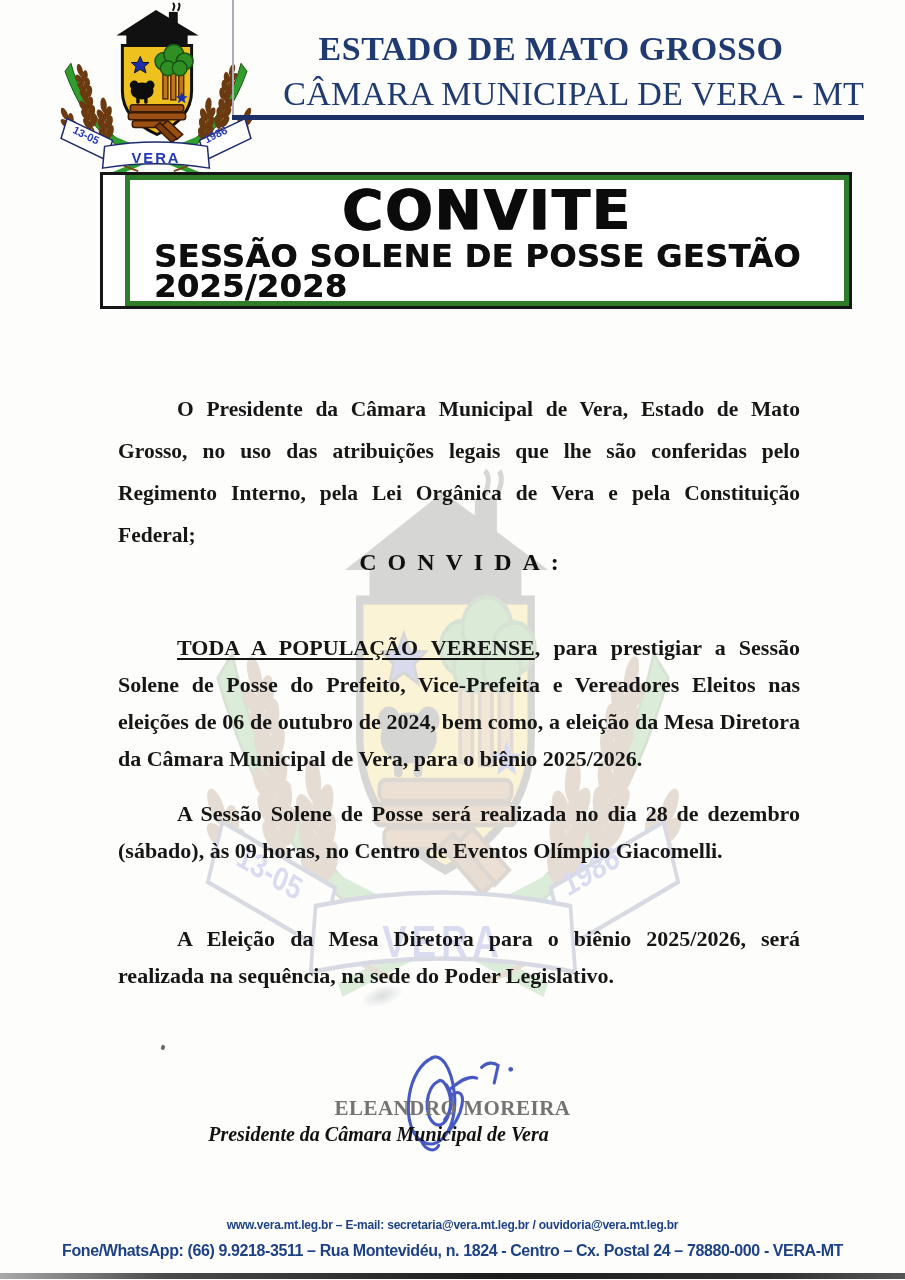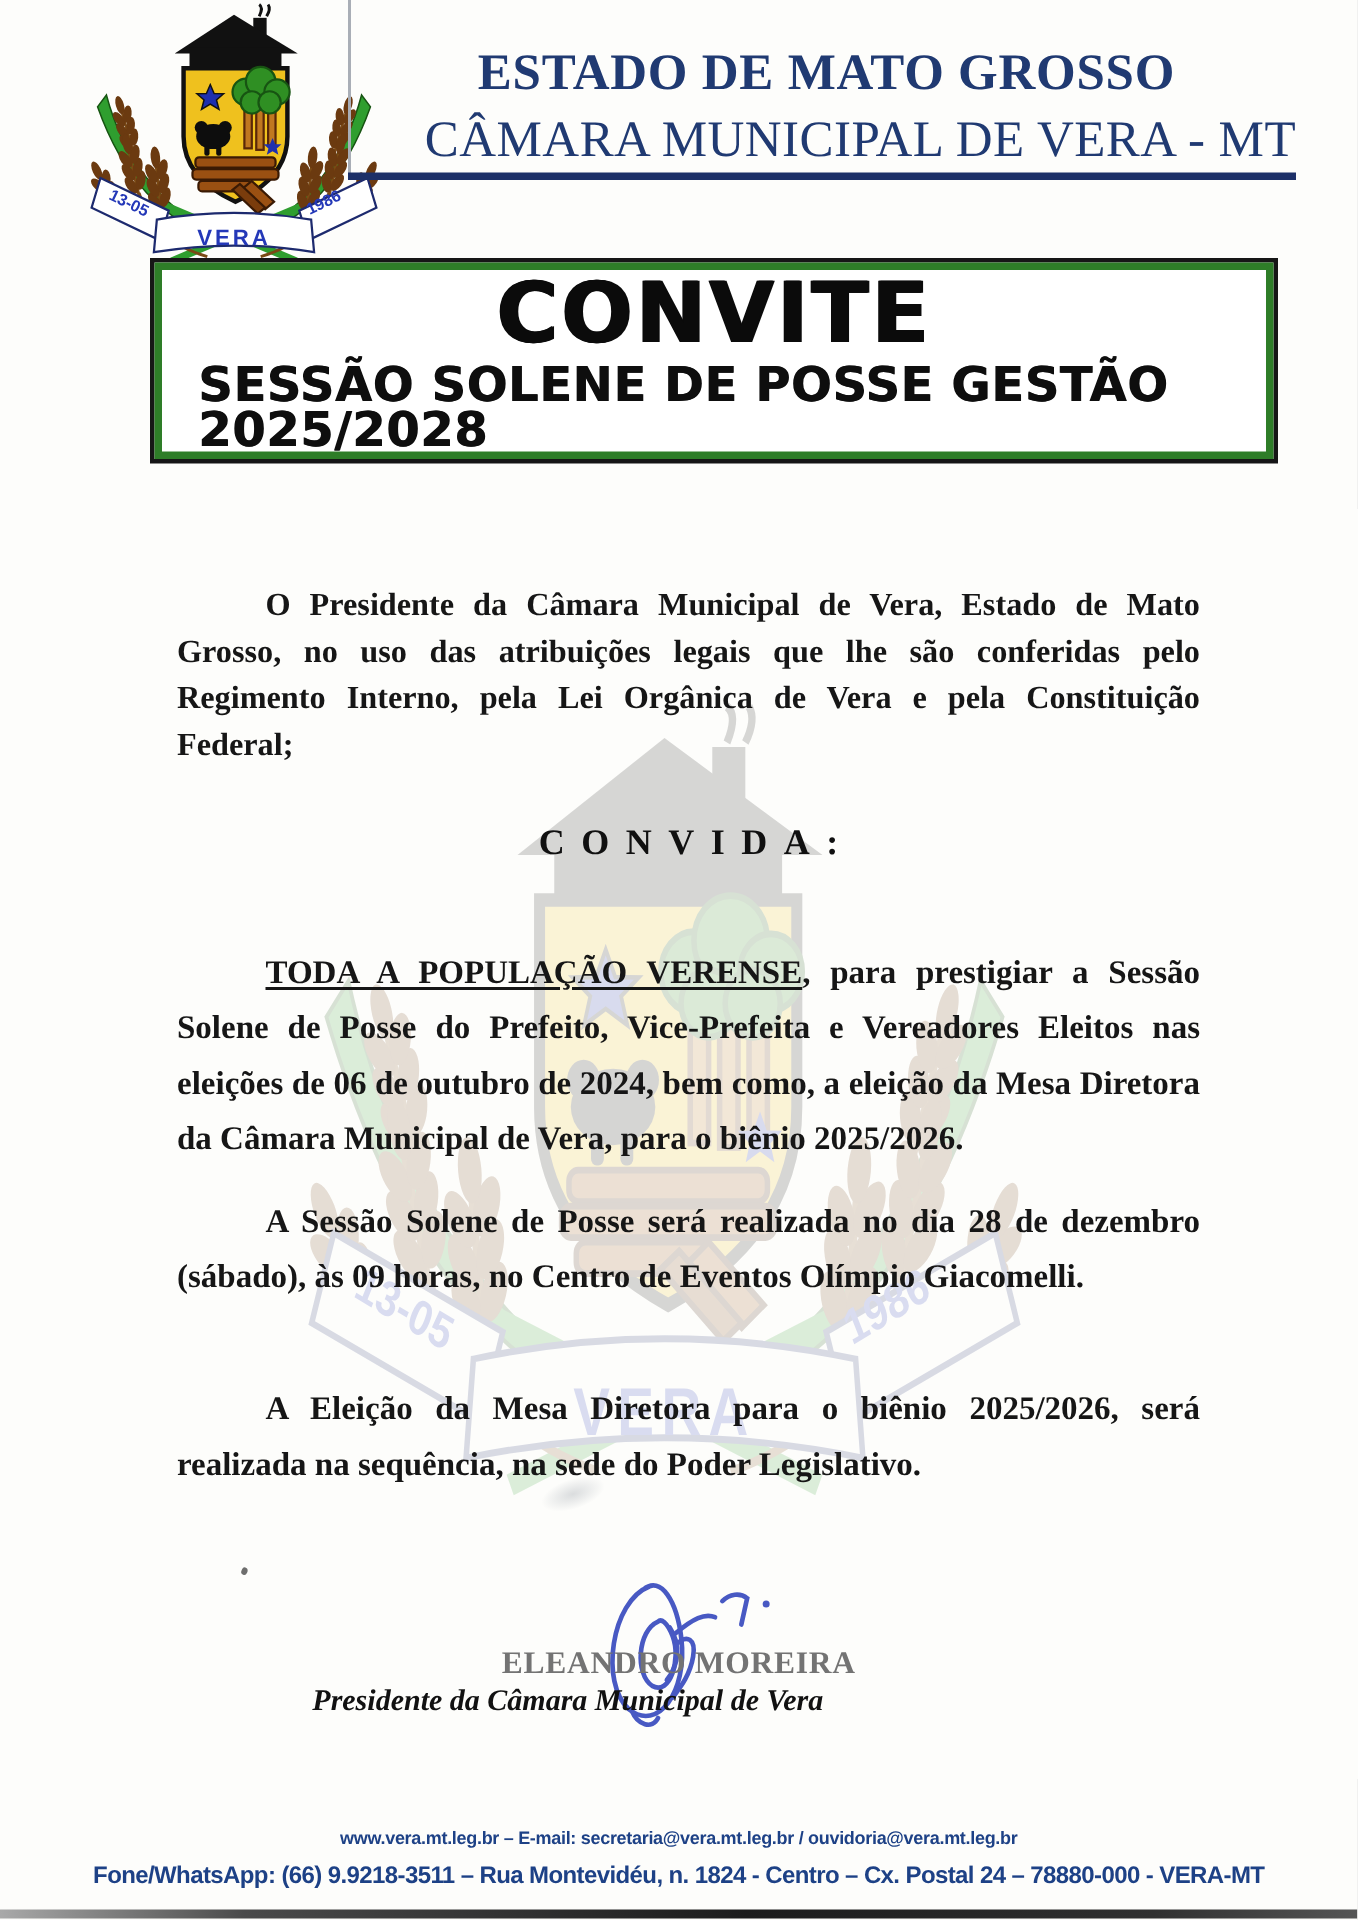--- a/index.html
+++ b/index.html
@@ -15,33 +15,33 @@
   
   .logo{position:absolute;left:56px;top:2px;width:200px;height:178px;}
   .vline{position:absolute;left:232px;top:0;width:2px;height:119px;background:#a9aeb6;}
   .header-text{position:absolute;left:238px;top:30px;width:626px;text-align:center;
                color:var(--header-navy,#203a72);}
   .header-line1{font-size:34px;font-weight:bold;letter-spacing:.5px;}
   .header-line2{font-size:34px;font-weight:normal;margin-top:7px;letter-spacing:.3px;text-align:right;}
   .hrule{position:absolute;left:232px;top:115px;width:632px;height:5px;background:var(--rule-navy,#1d3068);}
   
   .title-box{position:absolute;left:100px;top:172px;width:752px;height:137px;
-             border:3px solid var(--border-dark,#161616);background:#fff;}
+             border:3px solid var(--border-dark,#161616);background:#fff;padding-left:22px;}
   .title-box-inner{width:100%;height:100%;border:5px solid var(--border-green,#2e7d28);
              display:flex;flex-direction:column;align-items:center;justify-content:center;gap:2px;}
   .convite-title{font-family:"DejaVu Sans",sans-serif;font-weight:bold;font-size:56px;line-height:58px;
              letter-spacing:2px;color:#0b0b0b;text-shadow:1px 0 0 #0b0b0b,-0.5px 0 0 #0b0b0b;}
   .convite-sub{font-family:"DejaVu Sans",sans-serif;font-weight:bold;font-size:32px;line-height:30px;
              color:#0e0e0e;letter-spacing:.4px;text-shadow:.5px 0 0 #0e0e0e;margin-left:24px;}
   
   .watermark{position:absolute;left:198px;top:468px;width:490px;height:540px;opacity:.16;pointer-events:none;}
   
   .para{position:absolute;left:118px;width:682px;color:var(--body-ink,#161616);
         font-weight:bold;text-align:justify;text-indent:59px;}
-  .p1{top:388px;font-size:21.5px;line-height:31px;}
+  .p1{top:388px;font-size:21.5px;line-height:42px;}
   .p2{top:629px;font-size:22px;line-height:37px;}
   .p3{top:795px;font-size:22px;line-height:37px;}
   .p4{top:920px;font-size:22px;line-height:37px;}
   .convida{position:absolute;left:118px;top:549px;width:682px;text-align:center;text-indent:11px;
         font-size:24px;font-weight:bold;letter-spacing:11px;color:#101010;}
   .u{text-decoration:underline;text-decoration-thickness:2px;text-underline-offset:3px;}
   
   .signature-svg{position:absolute;left:390px;top:1046px;width:150px;height:112px;}
   .sig-name{position:absolute;left:0;top:1096px;width:905px;text-align:center;
         font-size:21px;font-weight:bold;color:#737373;letter-spacing:.5px;}

